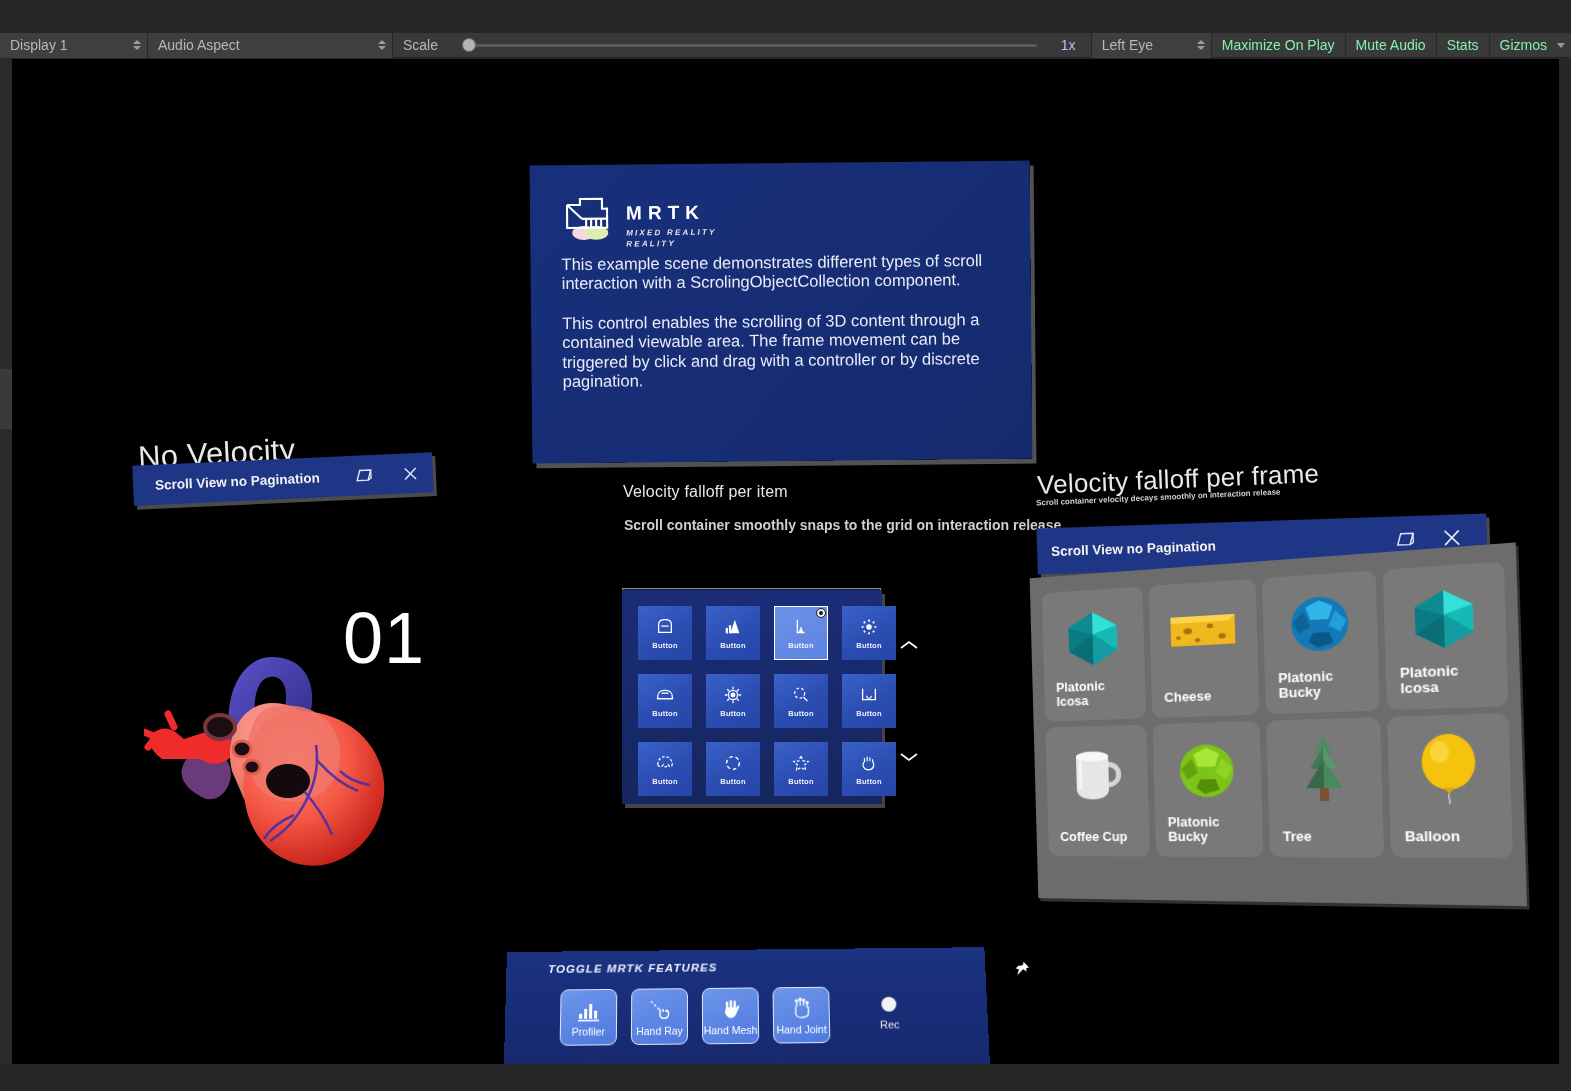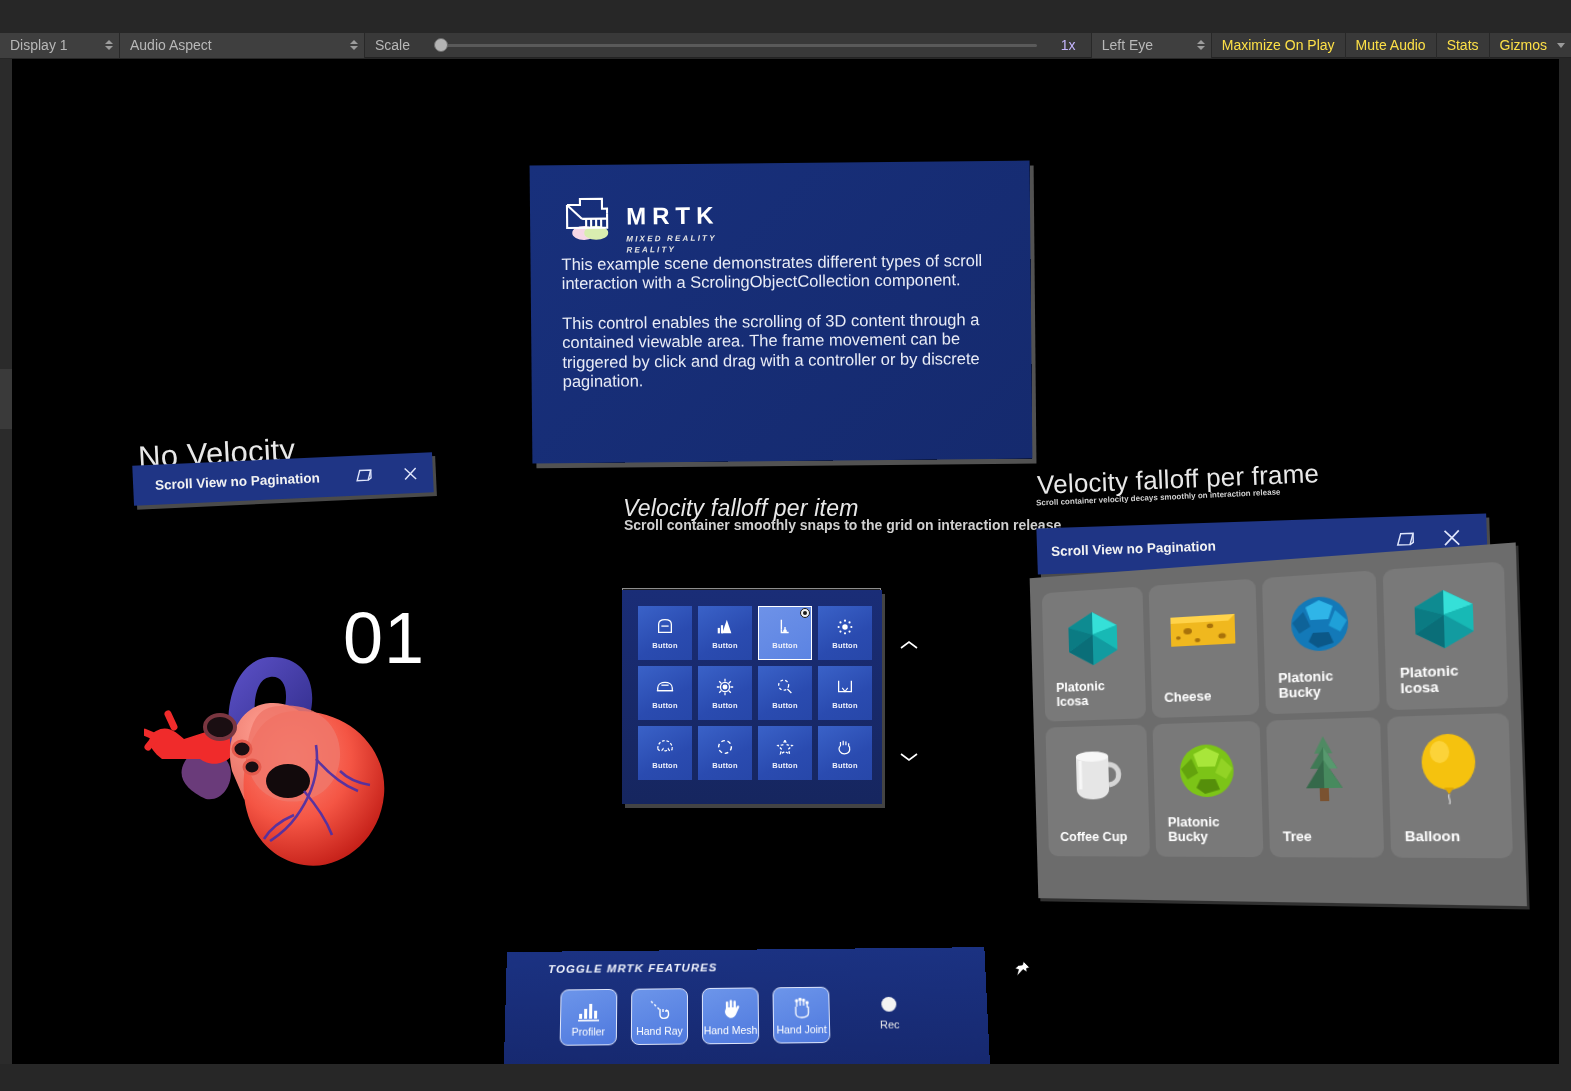--- a/index.html
+++ b/index.html
@@ -49,21 +49,21 @@
   .updown .u { width: 0; height: 0; border-left: 4px solid transparent; border-right: 4px solid transparent; border-bottom: 4px solid #9d9d9d; }
   .updown .d { width: 0; height: 0; border-left: 4px solid transparent; border-right: 4px solid transparent; border-top: 4px solid #9d9d9d; }
 
   .scale-wrap { display: flex; align-items: center; gap: 24px; padding: 0 10px; height: 25px; flex: 1; border-right: 1px solid #282828; }
   .scale-track { position: relative; flex: 1; height: 3px; background: #5a5a5a; border-radius: 2px; }
   .scale-knob { position: absolute; left: 0px; top: -6px; width: 14px; height: 14px; border-radius: 50%; background: #b4b4b4; border: 1px solid #6a6a6a; }
   .scale-val { font-size: 14px; color: #c4b5fd; min-width: 20px; }
 
   .tb-btn {
     height: 25px; display: flex; align-items: center; padding: 0 10px;
-    border-right: 1px solid #282828; white-space: nowrap; color: #fde047;
+    border-right: 1px solid #282828; white-space: nowrap; color: #86efac;
   }
   .tb-btn.caretonly { padding: 0 6px; }
   .mini-caret { width: 0; height: 0; border-left: 4px solid transparent; border-right: 4px solid transparent; border-top: 5px solid #9a9a9a; }
 
   
   .viewport {
     position: absolute; left: 12px; top: 59px; width: 1547px; height: 1005px;
     background: #000; overflow: hidden;
   }
   .edge-strip { position: absolute; left: 0; top: 59px; width: 12px; height: 1005px; background: #2b2b2b; }
@@ -80,21 +80,21 @@
 
   
   .mrtk-board {
     position: absolute; left: 519px; top: 104px; width: 500px; height: 298px;
     background: linear-gradient(135deg,#18307c 0%, #152a6e 100%);
     transform: rotate(-0.55deg);
     box-shadow: 4px 5px 0 0 rgba(150,150,150,.55);
   }
   .mrtk-logo { position: absolute; left: 32px; top: 30px; width: 140px; height: 52px; }
   .mrtk-word { position: absolute; left: 96px; top: 38px; color: #fff; }
-  .mrtk-word .big { font-size: 24px; font-weight: 700; letter-spacing: 6px; }
+  .mrtk-word .big { font-size: 19px; font-weight: 700; letter-spacing: 6px; }
   .mrtk-word .small { font-size: 8px; font-weight: 700; letter-spacing: 2.2px; margin-top: 4px; color: #e4e4e4; font-style: italic; }
   .mrtk-word .small2 { font-size: 8px; font-weight: 700; letter-spacing: 2.2px; margin-top: 2px; color: #e4e4e4; font-style: italic; }
   .mrtk-body { position: absolute; left: 31px; top: 90px; width: 430px; color: #e9ecf6; font-size: 16.5px; line-height: 1.18; font-weight: 400; }
   .mrtk-body p + p { margin-top: 20px; }
 
   
   .sv-titlebar {
     position: absolute; background: #1f3585; display: flex; align-items: center;
     box-shadow: 3px 4px 0 0 rgba(150,150,150,.5);
   }
@@ -105,21 +105,21 @@
 
   .ico-cube svg, .ico-x svg { display: block; }
 
   
   .grid-frame {
     position: absolute; left: 610px; top: 531px; width: 260px; height: 214px;
     background: linear-gradient(180deg,#1a2d77 0%, #16265f 100%);
     box-shadow: 3px 4px 0 0 rgba(150,150,150,.45);
   }
   .grid-strip { position: absolute; left: 610px; top: 529px; width: 259px; height: 17px; background: #1c1c1c; border: 1px solid #8d8d8d; }
-  .btn-grid { position: absolute; left: 16px; top: 16px; display: grid; grid-template-columns: repeat(4, 54px); grid-template-rows: repeat(3, 54px); gap: 6px; }
+  .btn-grid { position: absolute; left: 16px; top: 16px; display: grid; grid-template-columns: repeat(4, 54px); grid-template-rows: repeat(3, 54px); gap: 14px; }
   .gbtn {
     background: linear-gradient(150deg,#3a62c8 0%, #2a4bb0 60%, #2747a9 100%);
     display: flex; flex-direction: column; align-items: center; justify-content: center;
     position: relative; gap: 3px;
   }
   .gbtn.sel { background: linear-gradient(150deg,#6e92e8 0%, #5b83e2 100%); outline: 1.5px solid #ffffff; outline-offset: -1px; z-index: 3; }
   .gbtn .gi { width: 22px; height: 22px; display: flex; align-items: center; justify-content: center; }
   .gbtn .gl { font-size: 7.5px; color: #eef1fb; font-weight: 700; letter-spacing: .2px; }
   .gbtn .focus-dot { position: absolute; right: 2px; top: 2px; width: 10px; height: 10px; border-radius: 50%; border: 1.5px solid #1b1b1b; background: #f2f2f2; }
   .gbtn .focus-dot::after { content:''; position: absolute; left: 2px; top: 2px; width: 4px; height: 4px; border-radius: 50%; background: #1b1b1b; }
@@ -166,21 +166,21 @@
 
   .pin-cursor { position: absolute; left: 998px; top: 900px; width: 22px; height: 22px; }
 </style>
 </head>
 <body>
 
 <div id="app">
 
 
   <div class="toolbar">
-    <div class="tb-dd" style="width:120px">
+    <div class="tb-dd" style="width:148px">
       <span class="lbl">Display 1</span>
       <span class="updown">
           <i class="u"></i>
           <i class="d"></i>
         </span>
     </div>
     <div class="tb-dd" style="width:245px">
       <span class="lbl">Audio Aspect</span>
       <span class="updown">
           <i class="u"></i>
@@ -308,21 +308,21 @@
           <path d="M172 146 C176 172 168 196 152 218 C142 232 132 238 126 242"></path>
           <path d="M172 160 C186 176 198 186 214 192"></path>
           <path d="M160 192 C172 206 182 220 188 236"></path>
           <path d="M150 216 C136 222 126 230 120 240"></path>
           <path d="M196 172 C204 180 214 184 226 186"></path>
         </g>
       </svg>
     </div>
     <div class="num01">01</div>
 
-    <div class="slate-title" style="left:611px;top:436px;font-size:23px;font-style:italic;">Velocity falloff per item</div>
+    <div class="slate-title" style="left:611px;top:424px;font-size:16px;">Velocity falloff per item</div>
     <div class="slate-sub" style="left:612px;top:458px;font-size:14px;">Scroll container smoothly snaps to the grid on interaction release</div>
 
     <div class="grid-strip"></div>
 
     <div class="grid-frame">
       <div class="btn-grid">
 
         <div class="gbtn">
           <span class="gi">
             <svg width="20" height="20" viewBox="0 0 22 22" fill="none" stroke="#fff" stroke-width="1.4">

